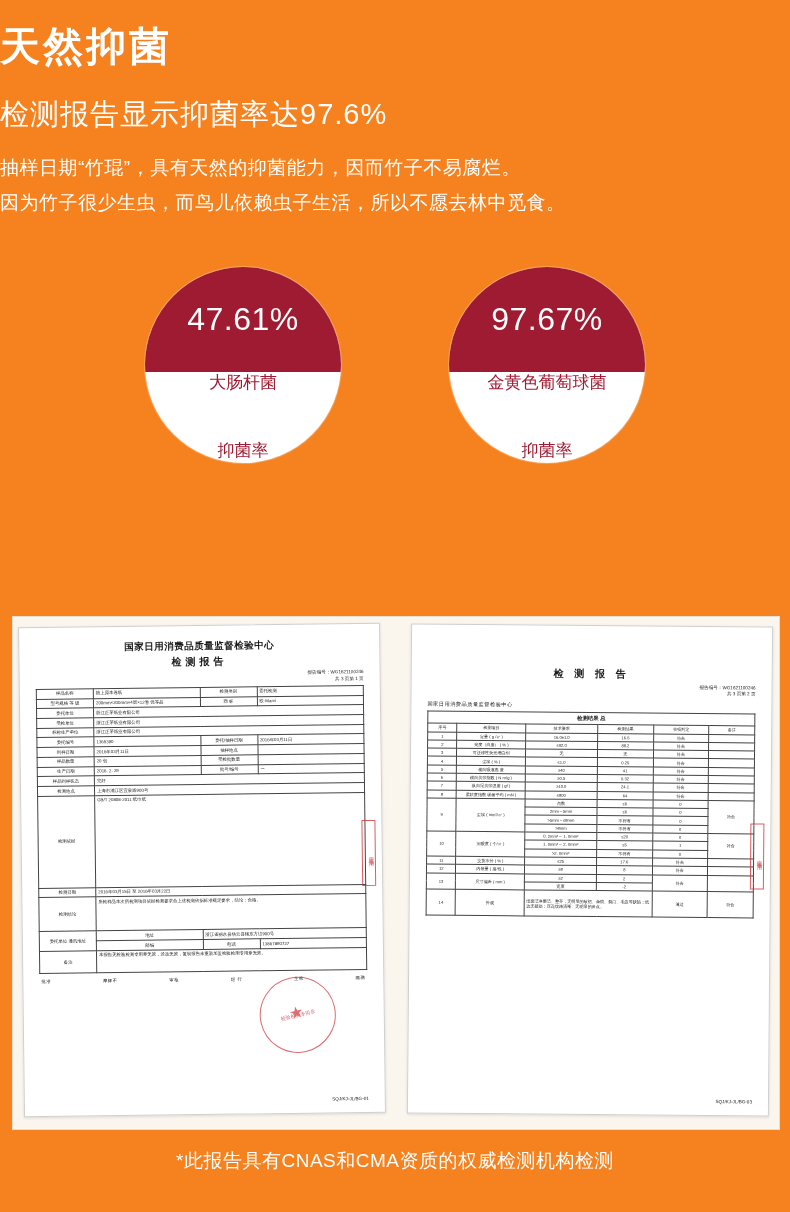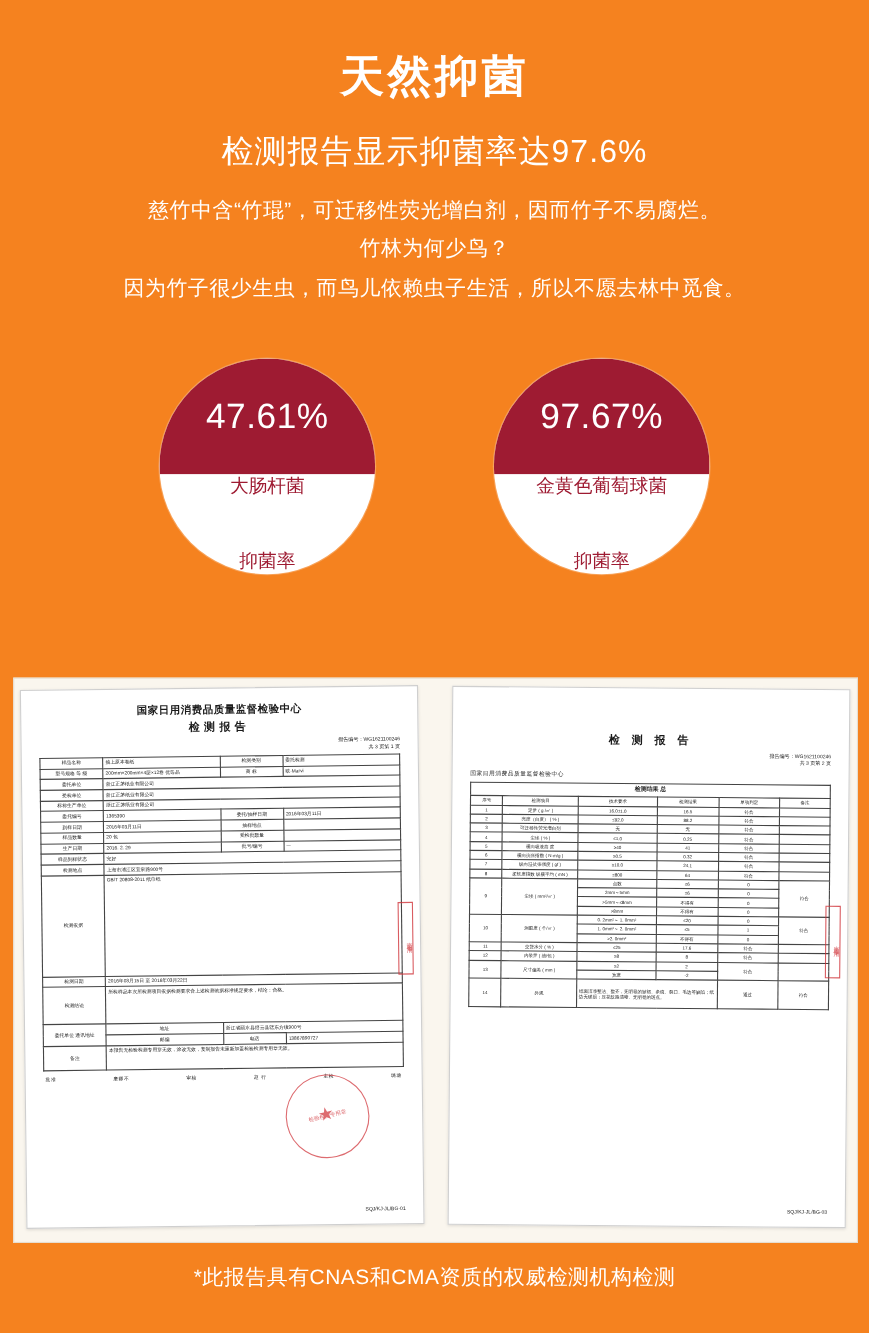--- a/index.html
+++ b/index.html
@@ -16,22 +16,21 @@
   }
   .page {
     width: 790px;
     height: 1212px;
     position: relative;
     background: linear-gradient(180deg, #F5821F 0%, #F5821F 100%);
   }
 
   
   .header {
-    padding-top: 46px;
-    text-align: center;
+    padding-top: 22px;
     color: #ffffff;
   }
   .main-title {
     font-size: 40px;
     font-weight: bold;
     letter-spacing: 3px;
     line-height: 1.2;
     margin: 0 0 26px 0;
   }
   .sub-title {
@@ -290,22 +289,21 @@
   }
 </style>
 </head>
 <body>
 
 <div class="page">
 
   <div class="header">
     <h1 class="main-title">天然抑菌</h1>
     <div class="sub-title">检测报告显示抑菌率达97.6%</div>
-    <p class="desc-line">慈竹中含“竹琨”，可迁移性荧光增白剂，因而竹子不易腐烂。</p>
-    <p class="desc-line">竹林为何少鸟？</p>
+    <p class="desc-line">抽样日期“竹琨”，具有天然的抑菌能力，因而竹子不易腐烂。</p>
     <p class="desc-line">因为竹子很少生虫，而鸟儿依赖虫子生活，所以不愿去林中觅食。</p>
   </div>
 
   <div class="circles">
     <div class="circle">
       <div class="top">47.61%</div>
       <div class="bottom">
         <span>大肠杆菌</span>
         <span>抑菌率</span>
       </div>

